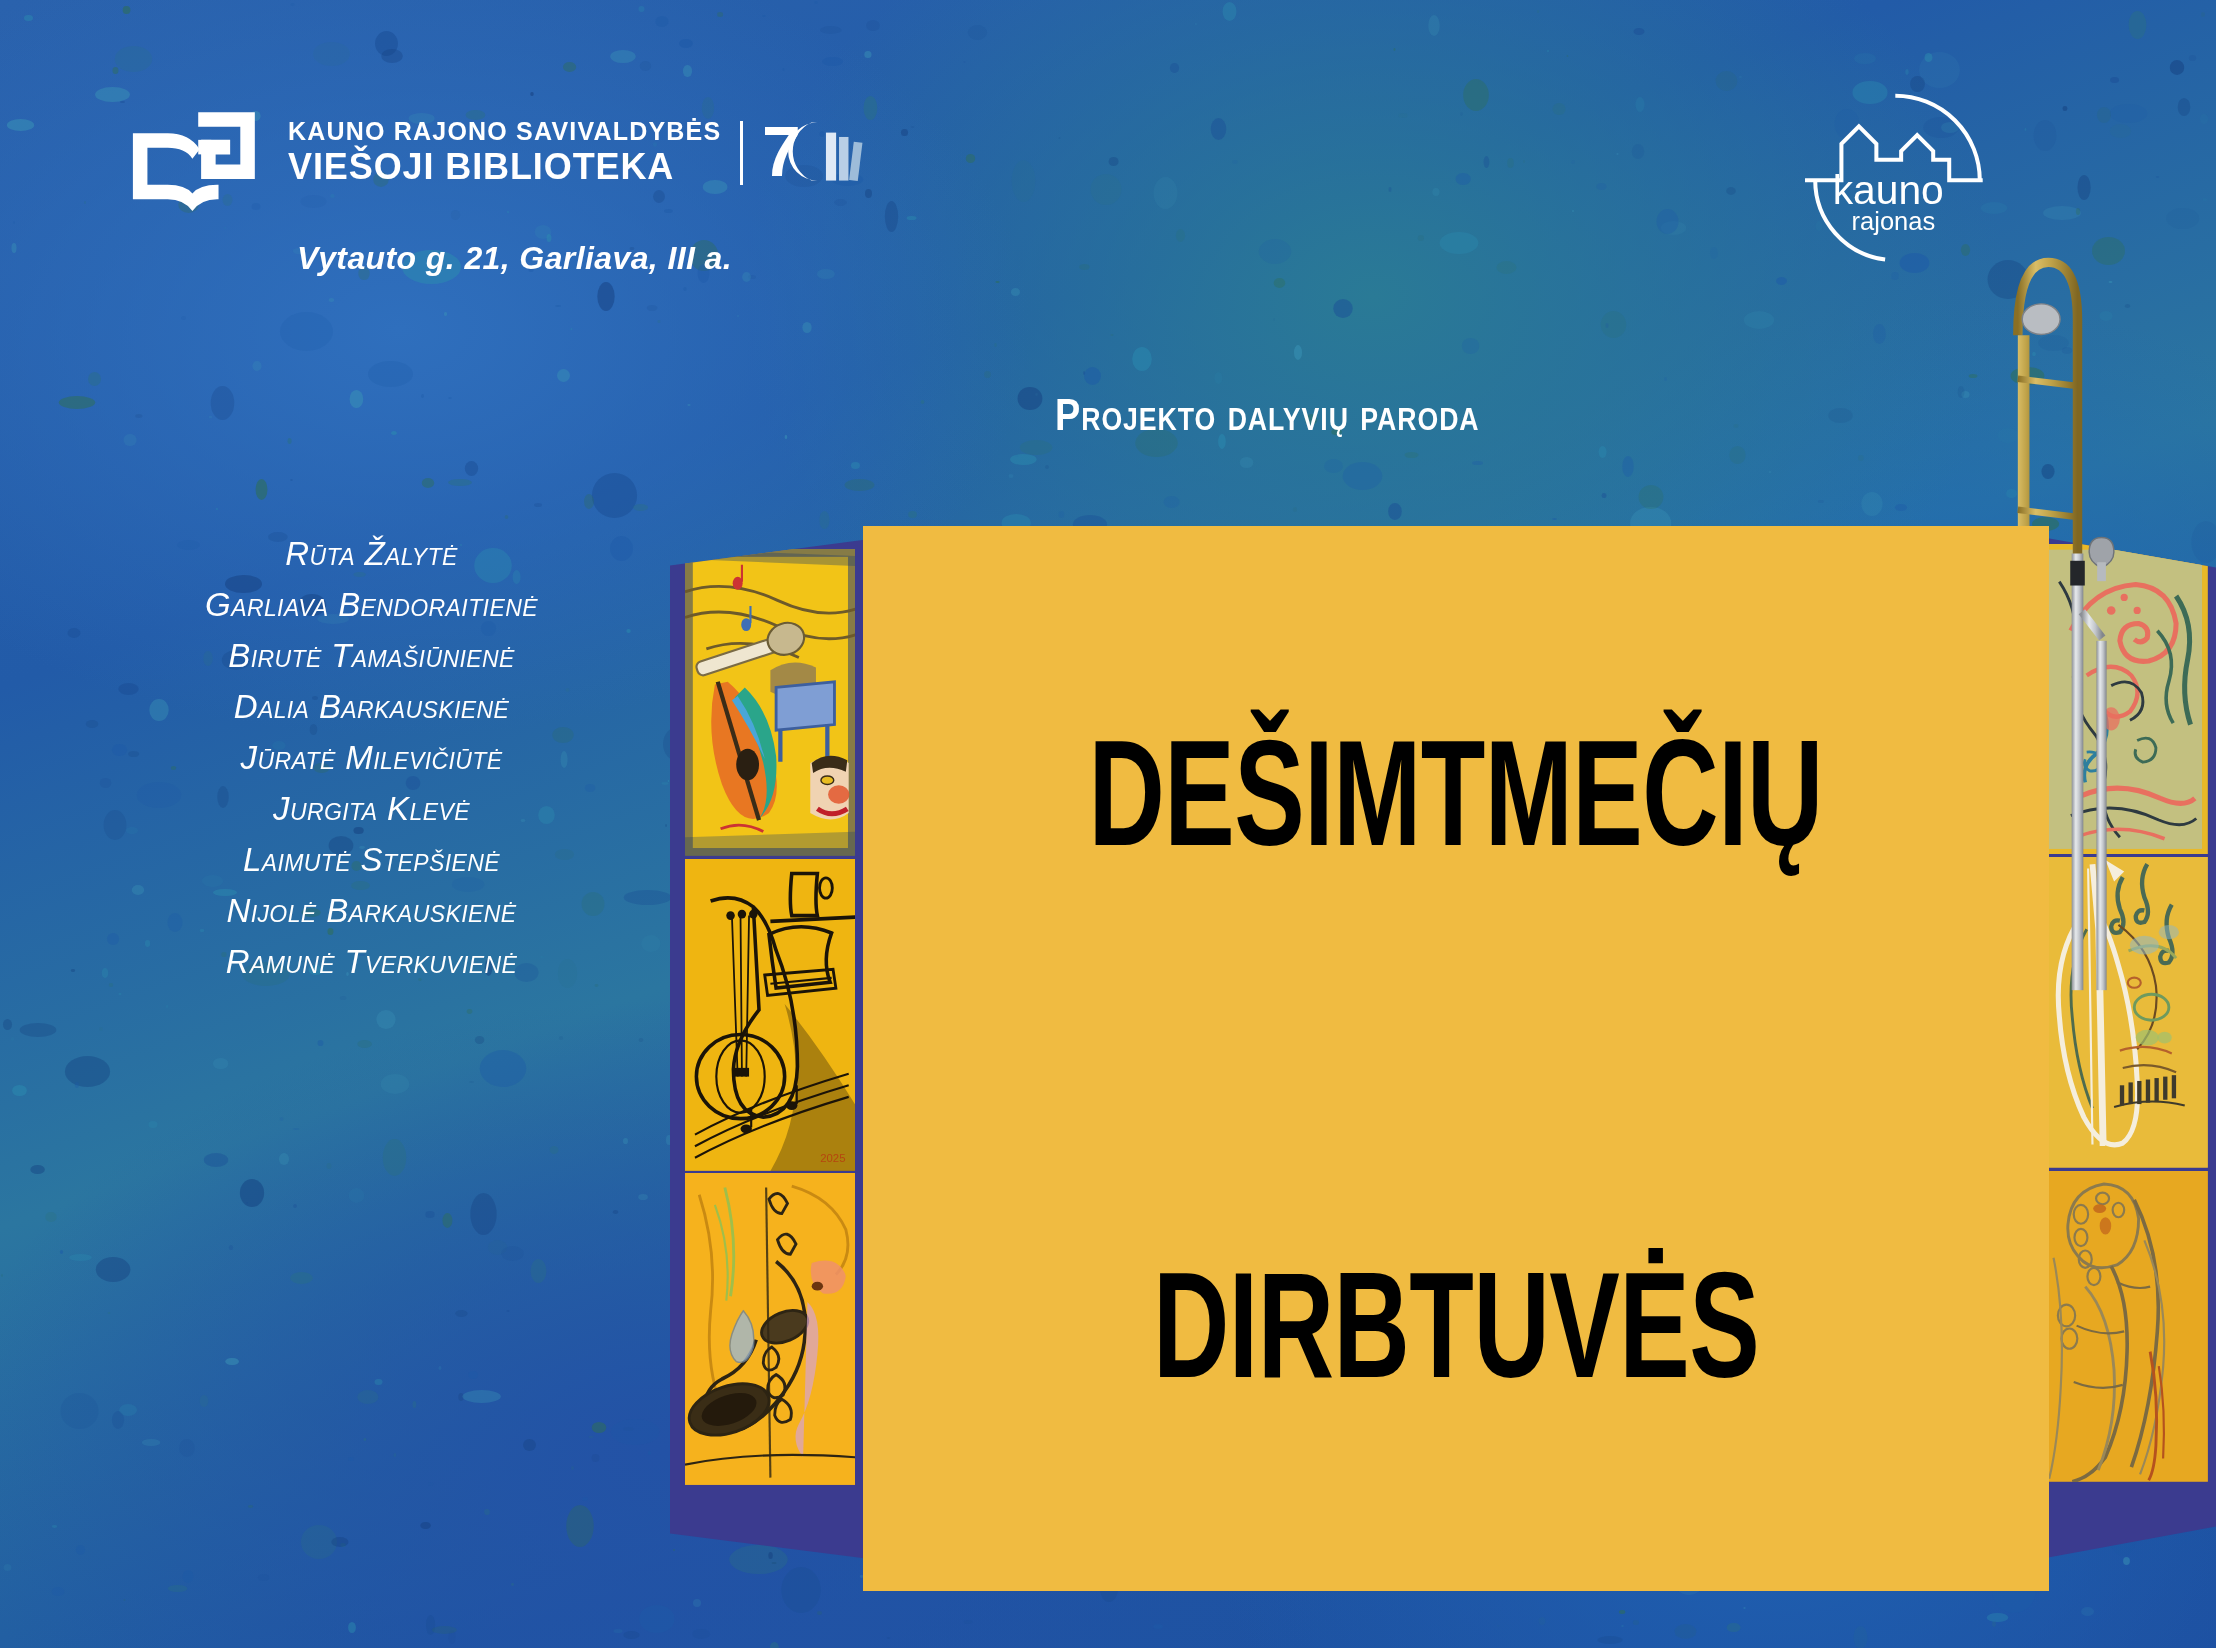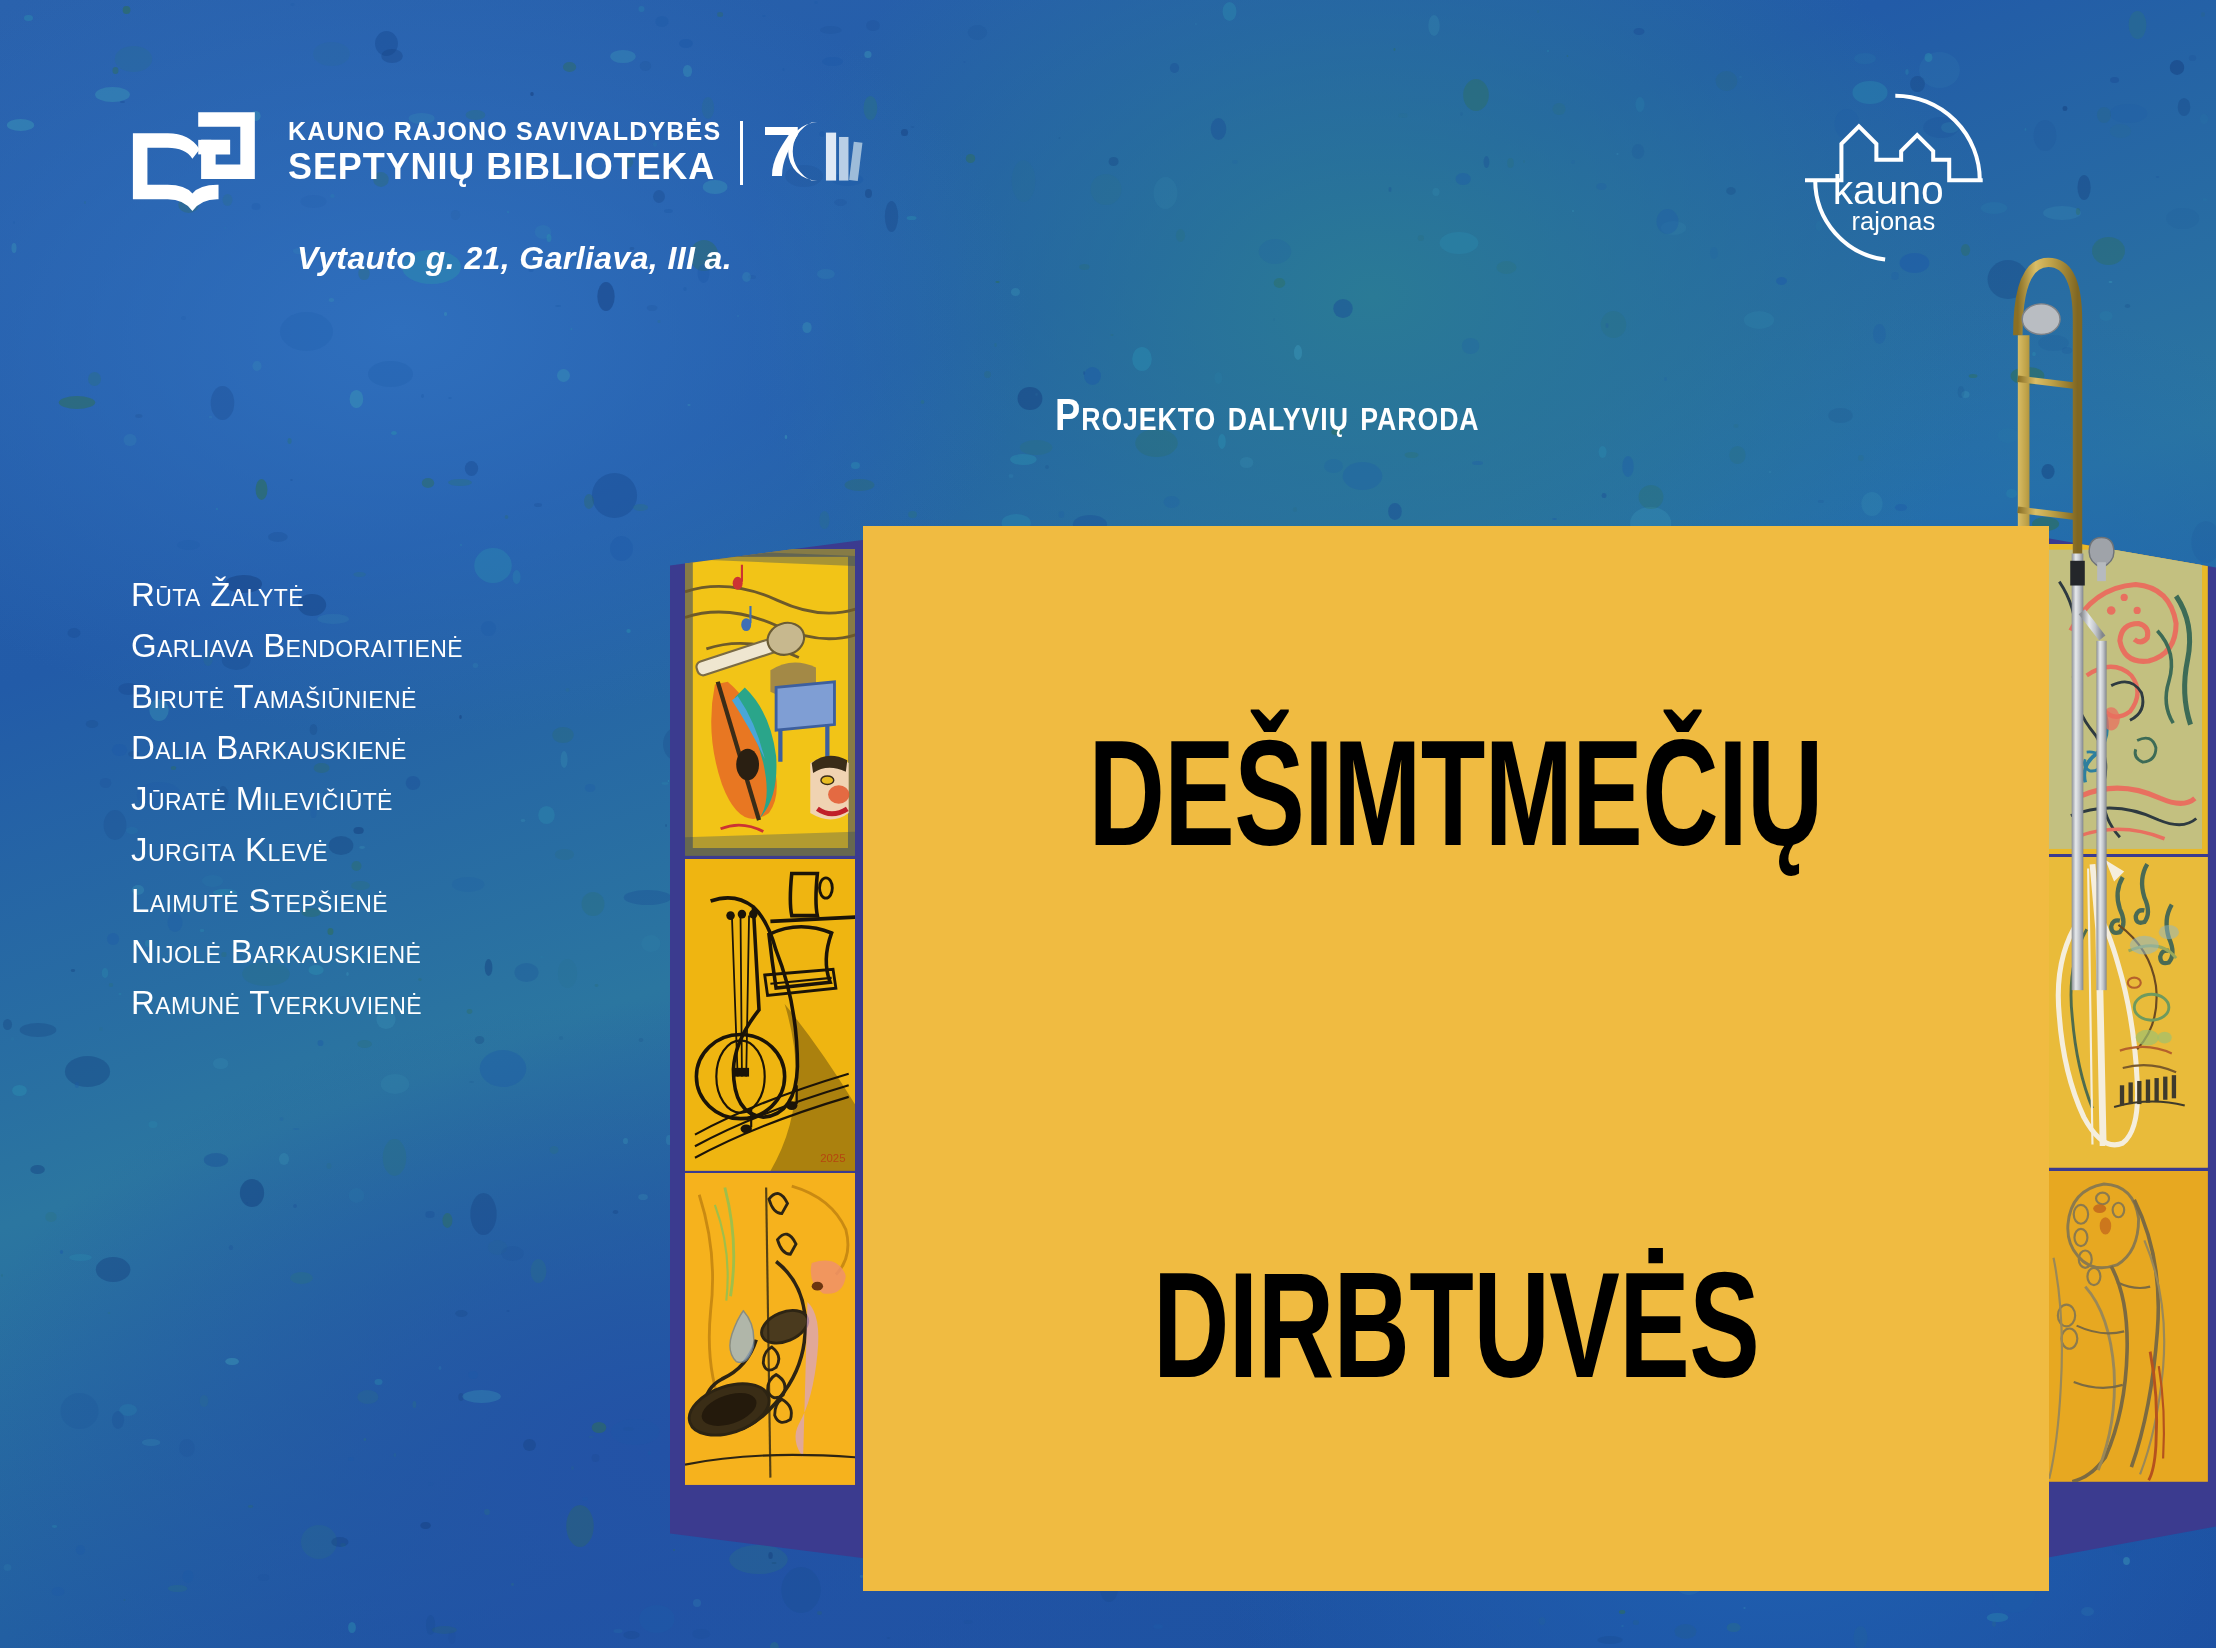--- a/index.html
+++ b/index.html
@@ -46,22 +46,22 @@
     position:absolute; left:297px; top:240px; z-index:6;
     color:#fff; font-size:32px; font-style:italic; font-weight:bold;
     letter-spacing:0.4px; white-space:nowrap;
   }
 
   
   #kauno-logo { position:absolute; left:1799px; top:87px; width:197px; height:193px; z-index:6; }
 
   
   #names {
-    position:absolute; left:131px; top:578px; width:481px; z-index:6;
-    text-align:left; color:#ffffff;
+    position:absolute; left:131px; top:537px; width:481px; z-index:6;
+    text-align:center; color:#ffffff;font-style:italic;
   }
   #names .nm {
     font-size:33px; line-height:1.0;
     font-variant:small-caps; font-weight:500;
     letter-spacing:0.4px; white-space:nowrap;
     margin-bottom:18px;
   }
 
   
   #kicker {
@@ -1032,21 +1032,21 @@
 
 <div id="lib-logo">
   <svg class="mark" viewBox="0 0 175 145">
     <path d="M4 33 L4 124 L52 124 Q74 124 86 140 Q98 124 120 124 L122 124 L122 104 L120 104 Q96 104 86 116 Q76 104 52 104 L24 104 L24 53 L52 53 Q76 53 86 68 L96 55 Q82 33 52 33 Z" fill="#fff"></path>
     <path d="M94 4 L94 24 L152 24 L152 76 L118 76 L118 62 L138 62 L138 42 L98 42 L98 96 L172 96 L172 4 Z" fill="#fff"></path>
     <path d="M94 42 L94 62 L112 62 L112 42 Z" fill="#fff"></path>
   </svg>
   <div class="words">
     <div class="lines">
       <div class="l1">KAUNO RAJONO SAVIVALDYBĖS</div>
-      <div class="l2">SEPTYNIŲ BIBLIOTEKA</div>
+      <div class="l2">VIEŠOJI BIBLIOTEKA</div>
     </div>
     <div class="divider"></div>
     <svg class="anniv" width="109" height="67" viewBox="0 0 150 92">
       <text x="0" y="80" font-family="Liberation Sans, sans-serif" font-size="96" font-weight="bold" fill="#fff">7</text>
       <path d="M68 6 A44 44 0 0 0 68 86 L76 86 A40 40 0 0 1 76 6 Z" fill="#fff"></path>
       <rect x="88" y="20" width="14" height="66" fill="#dfe9f5"></rect>
       <rect x="106" y="26" width="13" height="60" fill="#b9cfe6"></rect>
       <rect x="123" y="33" width="12" height="53" fill="#9dbcd9" transform="rotate(7 129 60)"></rect>
     </svg>
   </div>

